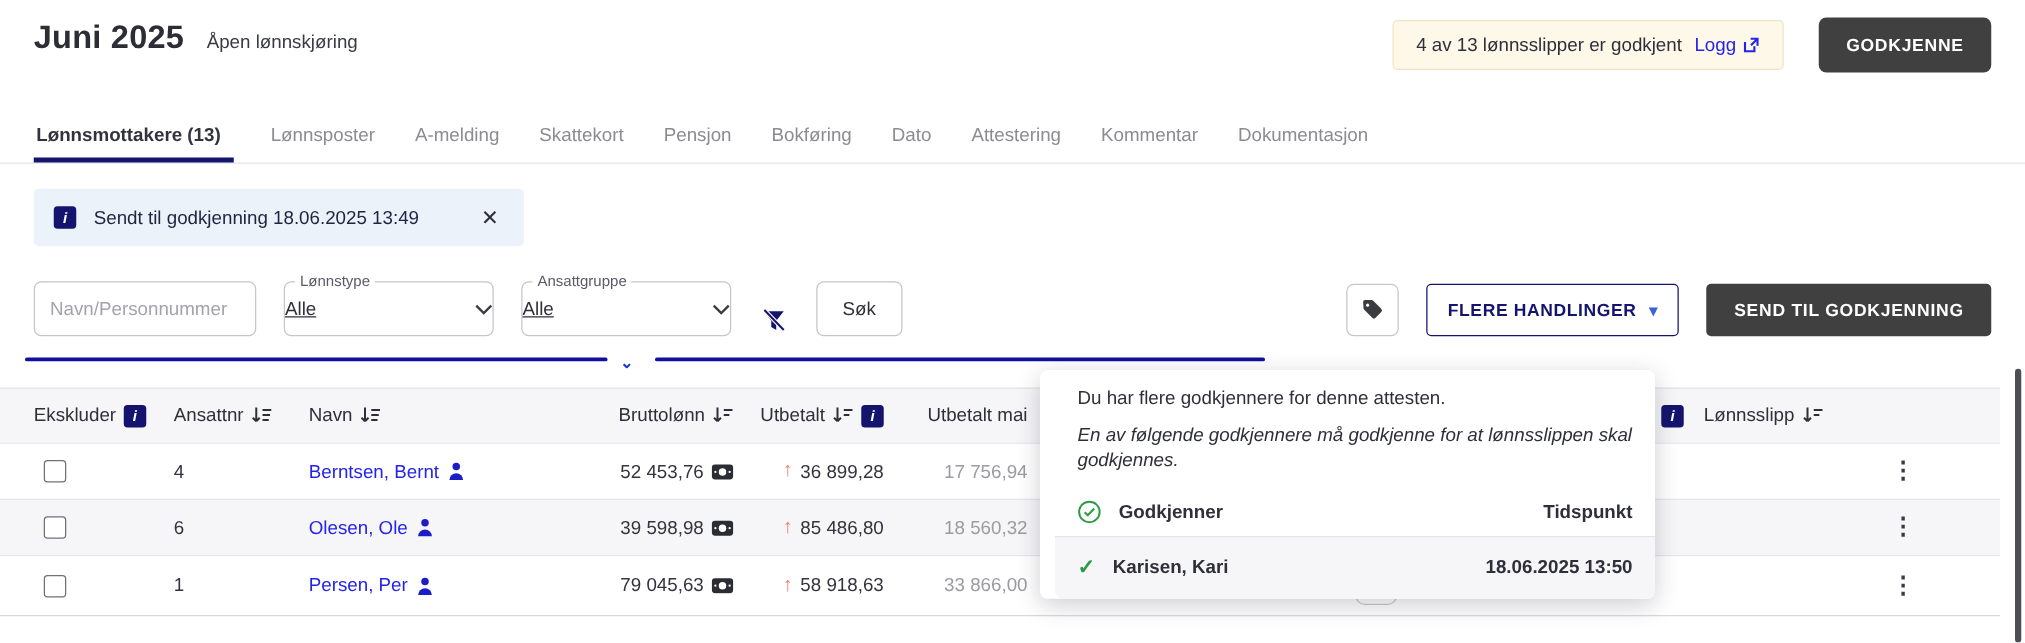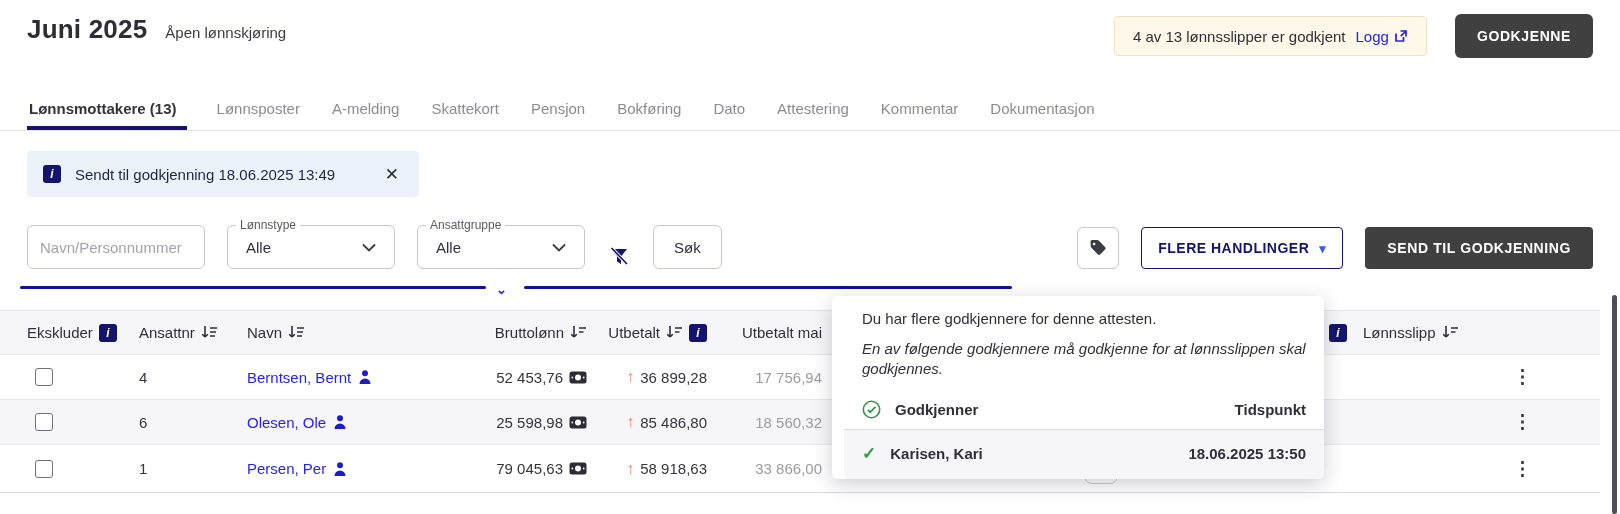--- a/index.html
+++ b/index.html
@@ -39,24 +39,24 @@
     align-items:center; justify-content:center; flex:0 0 auto; }
   .banner .close { margin-left:auto; font-size:17px; color:#2f2f3a; cursor:pointer; padding:0 4px; }
 
   
   .filter-row { display:flex; align-items:flex-end; gap:22px; padding:0 27px; margin-top:24px; height:48px; }
   .search-input { width:178px; height:44px; border:1px solid #c6c6cc; border-radius:6px;
     padding:0 12px; font-size:15px; color:#3a3a44; outline:none;
     font-family:"Liberation Sans", sans-serif; }
   .search-input::placeholder { color:#a3a3ab; }
   .selectbox { position:relative; width:168px; height:44px; border:1px solid #c6c6cc;
-    border-radius:6px; display:flex; align-items:center; padding:0 18px; cursor:pointer; background:#fff;text-align:right; }
+    border-radius:6px; display:flex; align-items:center; padding:0 0; cursor:pointer; background:#fff;text-align:right; }
   .selectbox .flabel { position:absolute; top:-8px; left:8px; background:#fff; padding:0 4px;
     font-size:12px; color:#5a5a66; }
-  .selectbox .fvalue { font-size:15px; color:#2f2f3a; }
+  .selectbox .fvalue { font-size:15px; color:#2f2f3a;text-decoration:underline; }
   .selectbox .chev { margin-left:auto; color:#3a3a44; }
   .icon-btn { background:none; border:none; cursor:pointer; display:flex; align-items:center; }
   .btn-outline-gray { height:44px; border:1px solid #c6c6cc; border-radius:6px; background:#fff;
     font-size:15px; color:#2f2f3a; padding:0 20px; cursor:pointer;
     font-family:"Liberation Sans", sans-serif; }
   .spacer { flex:1; }
   .tag-btn { width:42px; height:42px; border:1px solid #c6c6cc; border-radius:6px; background:#fff;
     display:flex; align-items:center; justify-content:center; cursor:pointer; }
   .btn-outline-navy { height:42px; border:1.5px solid #14146e; border-radius:4px; background:#fff;
     color:#14146e; font-weight:bold; font-size:14px; letter-spacing:.5px; padding:0 16px;
@@ -327,21 +327,21 @@
           <span class="num">6</span>
         </div>
       <div class="cell c-navn">
         <a class="name-link">Olesen, Ole</a>
         <svg width="16" height="16" viewBox="0 0 16 16">
             <circle cx="8" cy="4.2" r="3" fill="#1d1dc8"></circle>
             <path d="M2.5 15 a5.5 5.5 0 0 1 11 0 Z" fill="#1d1dc8"></path>
           </svg>
       </div>
       <div class="cell c-brutto">
-        <span class="num">25 598,98</span>
+        <span class="num">39 598,98</span>
         <svg width="18" height="13" viewBox="0 0 18 13">
             <rect x="0.5" y="0.5" width="17" height="12" rx="2.5" fill="#2c2c35"></rect>
             <circle cx="9" cy="6.5" r="3" fill="#fff"></circle>
             <circle cx="3.3" cy="6.5" r="0.9" fill="#fff"></circle>
             <circle cx="14.7" cy="6.5" r="0.9" fill="#fff"></circle>
           </svg>
       </div>
       <div class="cell c-utb">
         <span class="up-arrow">↑</span>
         <span class="num">85 486,80</span>

